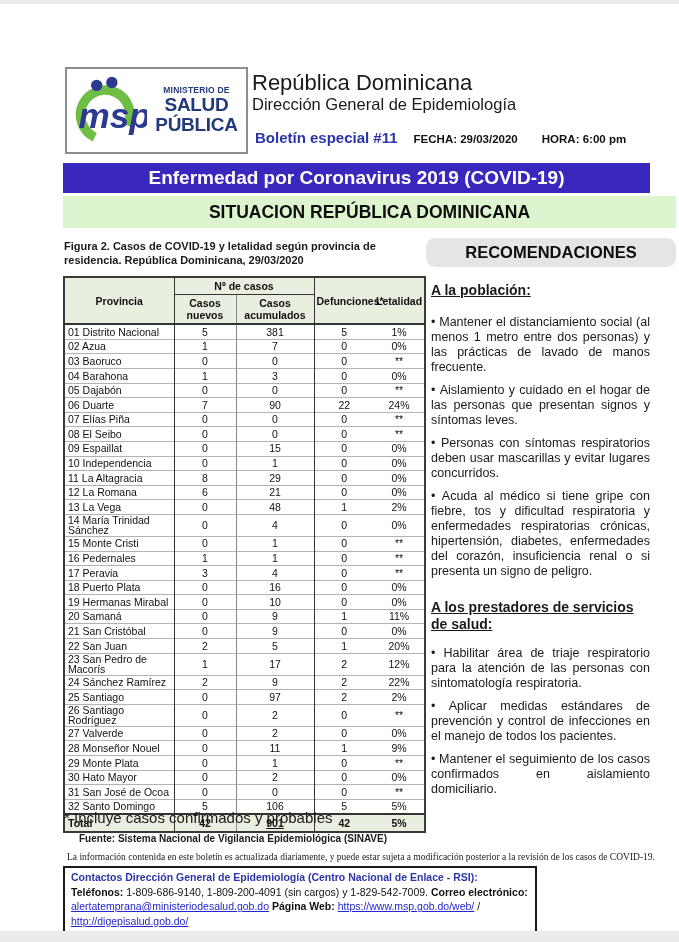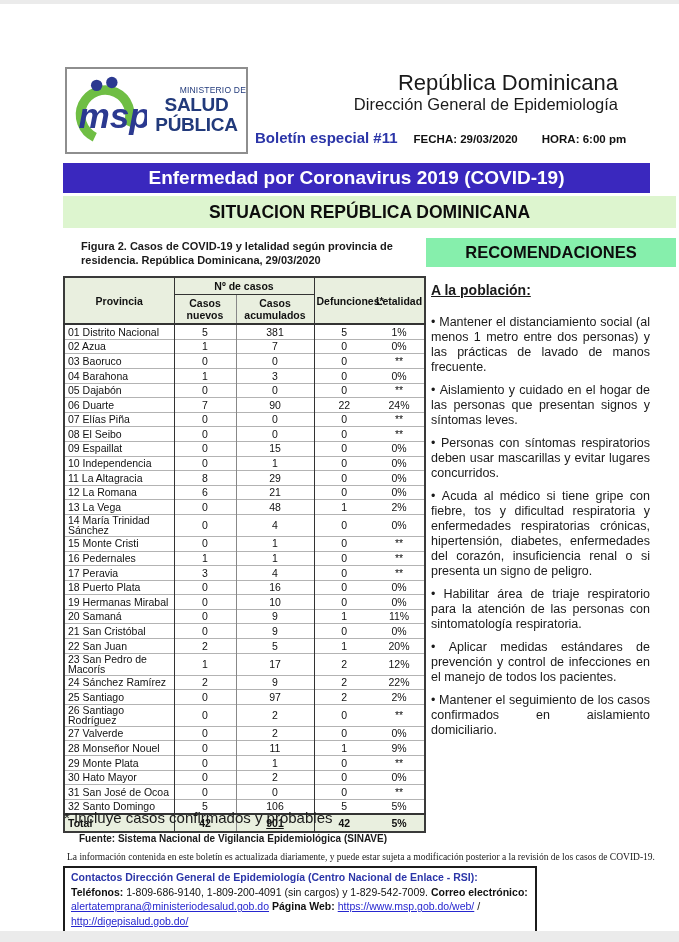--- a/index.html
+++ b/index.html
@@ -6,40 +6,40 @@
   .page{position:relative;width:679px;height:942px;background:#ffffff;
         font-family:"Liberation Sans",sans-serif;color:#111;overflow:hidden;}
   .strip-top{position:absolute;top:0;left:0;width:679px;height:4px;background:#ebebeb;}
   .strip-bottom{position:absolute;bottom:0;left:0;width:679px;height:11px;background:#ebebeb;}
 
   
   .logo-box{position:absolute;left:65px;top:67px;width:183px;height:87px;border:2px solid #8e8e8e;
             background:#fff;display:flex;align-items:center;box-sizing:border-box;}
   .logo-svg{width:76px;height:76px;margin-left:4px;flex:0 0 auto;}
   .ministry{flex:1;text-align:center;color:#223A7B;line-height:1.05;}
-  .ministry .l1{font-size:8.5px;font-weight:normal;letter-spacing:.2px;text-align:right;}
+  .ministry .l1{font-size:8.5px;font-weight:bold;letter-spacing:.2px;}
   .ministry .l2{font-size:19px;font-weight:bold;letter-spacing:-.3px;}
 
-  .header-titles{position:absolute;left:252px;top:70px;width:366px;text-align:right;color:#1a1a1a;}
+  .header-titles{position:absolute;left:252px;top:70px;width:366px;text-align:left;color:#1a1a1a;}
   .header-titles .t1{font-size:22px;line-height:1.15;}
   .header-titles .t2{font-size:16.5px;line-height:1.2;}
 
   .bulletin-row{position:absolute;left:255px;top:129px;width:410px;display:flex;align-items:baseline;}
   .bulletin{color:#2B35A8;font-weight:bold;font-size:15px;}
   .fecha,.hora{font-weight:bold;font-size:11.5px;color:#111;}
   .fecha{margin-left:16px;} .hora{margin-left:24px;}
 
   
   .banner-disease{position:absolute;left:63px;top:163px;width:587px;height:30px;background:#3A28BE;
                   color:#fff;font-weight:bold;font-size:19px;display:flex;align-items:center;justify-content:center;}
   .banner-situation{position:absolute;left:63px;top:196px;width:613px;height:32px;background:#DDF5CF;
                     color:#0d0d0d;font-weight:bold;font-size:17.5px;display:flex;align-items:center;justify-content:center;}
-  .figure-caption{position:absolute;left:81px;top:239px;width:352px;font-size:11px;font-weight:bold;line-height:1.3;color:#1a1a1a;}
-  .recommend-banner{position:absolute;left:426px;top:238px;width:250px;height:29px;background:#86efac;
-                    color:#0d0d0d;font-weight:bold;font-size:16.5px;display:flex;align-items:center;justify-content:center;box-sizing:border-box;}
+  .figure-caption{position:absolute;left:64px;top:239px;width:352px;font-size:11px;font-weight:bold;line-height:1.3;color:#1a1a1a;}
+  .recommend-banner{position:absolute;left:426px;top:238px;width:250px;height:29px;background:#e5e5e5;
+                    color:#0d0d0d;font-weight:bold;font-size:16.5px;display:flex;align-items:center;justify-content:center;box-sizing:border-box;border-radius:9px;}
 
   
   table.prov{position:absolute;left:63px;top:276px;width:361px;border-collapse:collapse;
              font-size:10.5px;color:#111;table-layout:fixed;}
   table.prov col.c1{width:110px;} table.prov col.c2{width:62px;} table.prov col.c3{width:78px;}
   table.prov col.c4{width:60px;} table.prov col.c5{width:51px;}
   table.prov{border:2px solid #3a3a3a;}
   table.prov th{background:#E9EFDF;font-weight:bold;text-align:center;padding:2px 2px;line-height:1.15;}
   table.prov th.group{border-bottom:1.5px solid #333;}
   table.prov thead tr:last-child th, table.prov th[rowspan]{border-bottom:2px solid #333;}
@@ -370,20 +370,21 @@
   </table>
 
   <div class="right-col">
     <h3>A la población:</h3>
     <ul>
         <li>Mantener el distanciamiento social (al menos 1 metro entre dos personas) y las prácticas de lavado de manos frecuente.</li>
         <li>Aislamiento y cuidado en el hogar de las personas que presentan signos y síntomas leves.</li>
         <li>Personas con síntomas respiratorios deben usar mascarillas y evitar lugares concurridos.</li>
         <li>Acuda al médico si tiene gripe con fiebre, tos y dificultad respiratoria y enfermedades respiratorias crónicas, hipertensión, diabetes, enfermedades del corazón, insuficiencia renal o si presenta un signo de peligro.</li>
       </ul>
+    <h3 class="second">A los prestadores de servicios de salud:</h3>
     <ul>
         <li>Habilitar área de triaje respiratorio para la atención de las personas con sintomatología respiratoria.</li>
         <li>Aplicar medidas estándares de prevención y control de infecciones en el manejo de todos los pacientes.</li>
         <li>Mantener el seguimiento de los casos confirmados en aislamiento domiciliario.</li>
       </ul>
   </div>
 
   <div class="footnote">* Incluye casos confirmados y probables</div>
   <div class="fuente">Fuente: Sistema Nacional de Vigilancia Epidemiológica (SINAVE)</div>
   <div class="disclaimer">La información contenida en este boletín es actualizada diariamente, y puede estar sujeta a modificación posterior a la revisión de los casos de COVID-19.</div>

